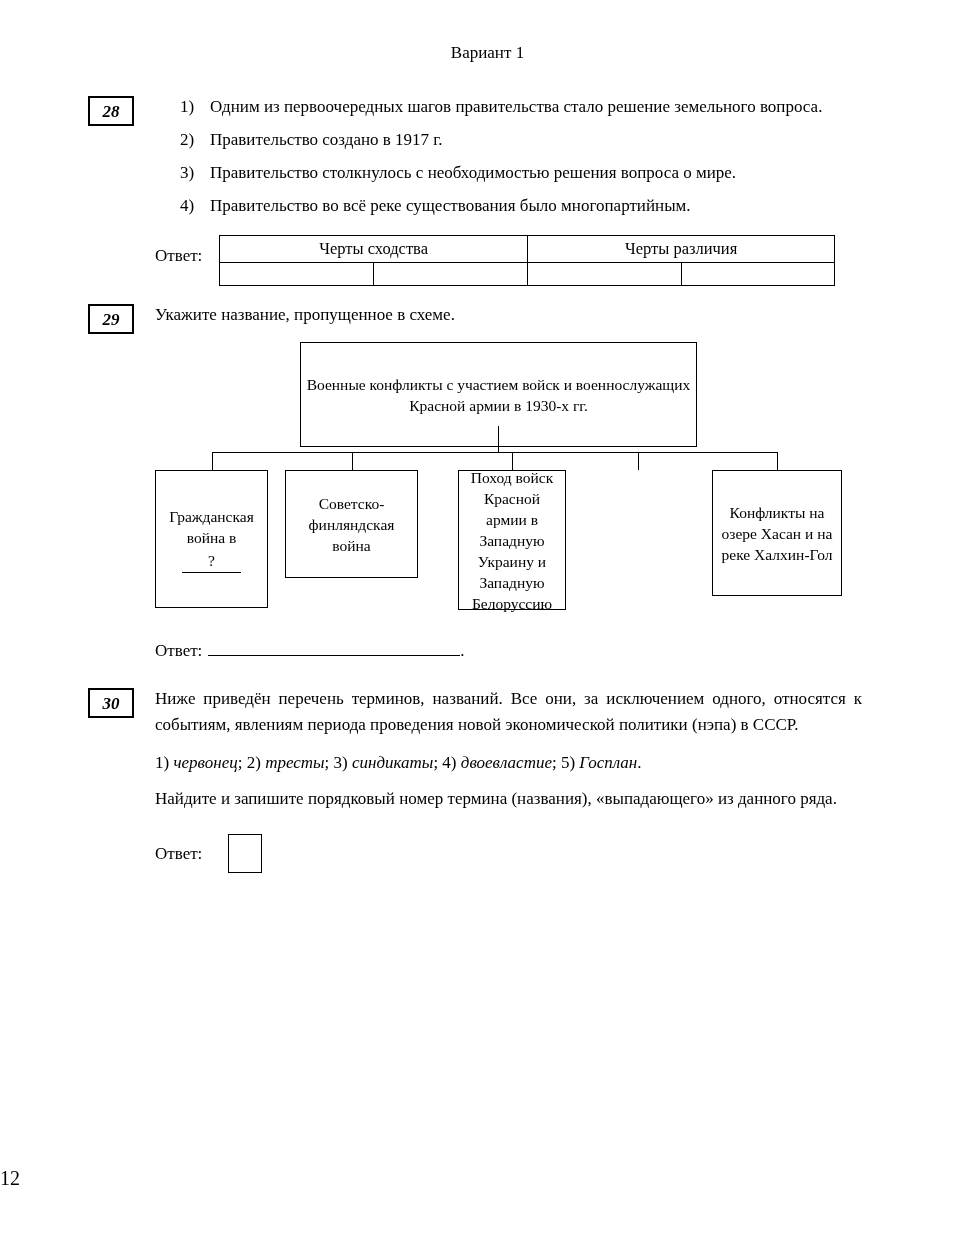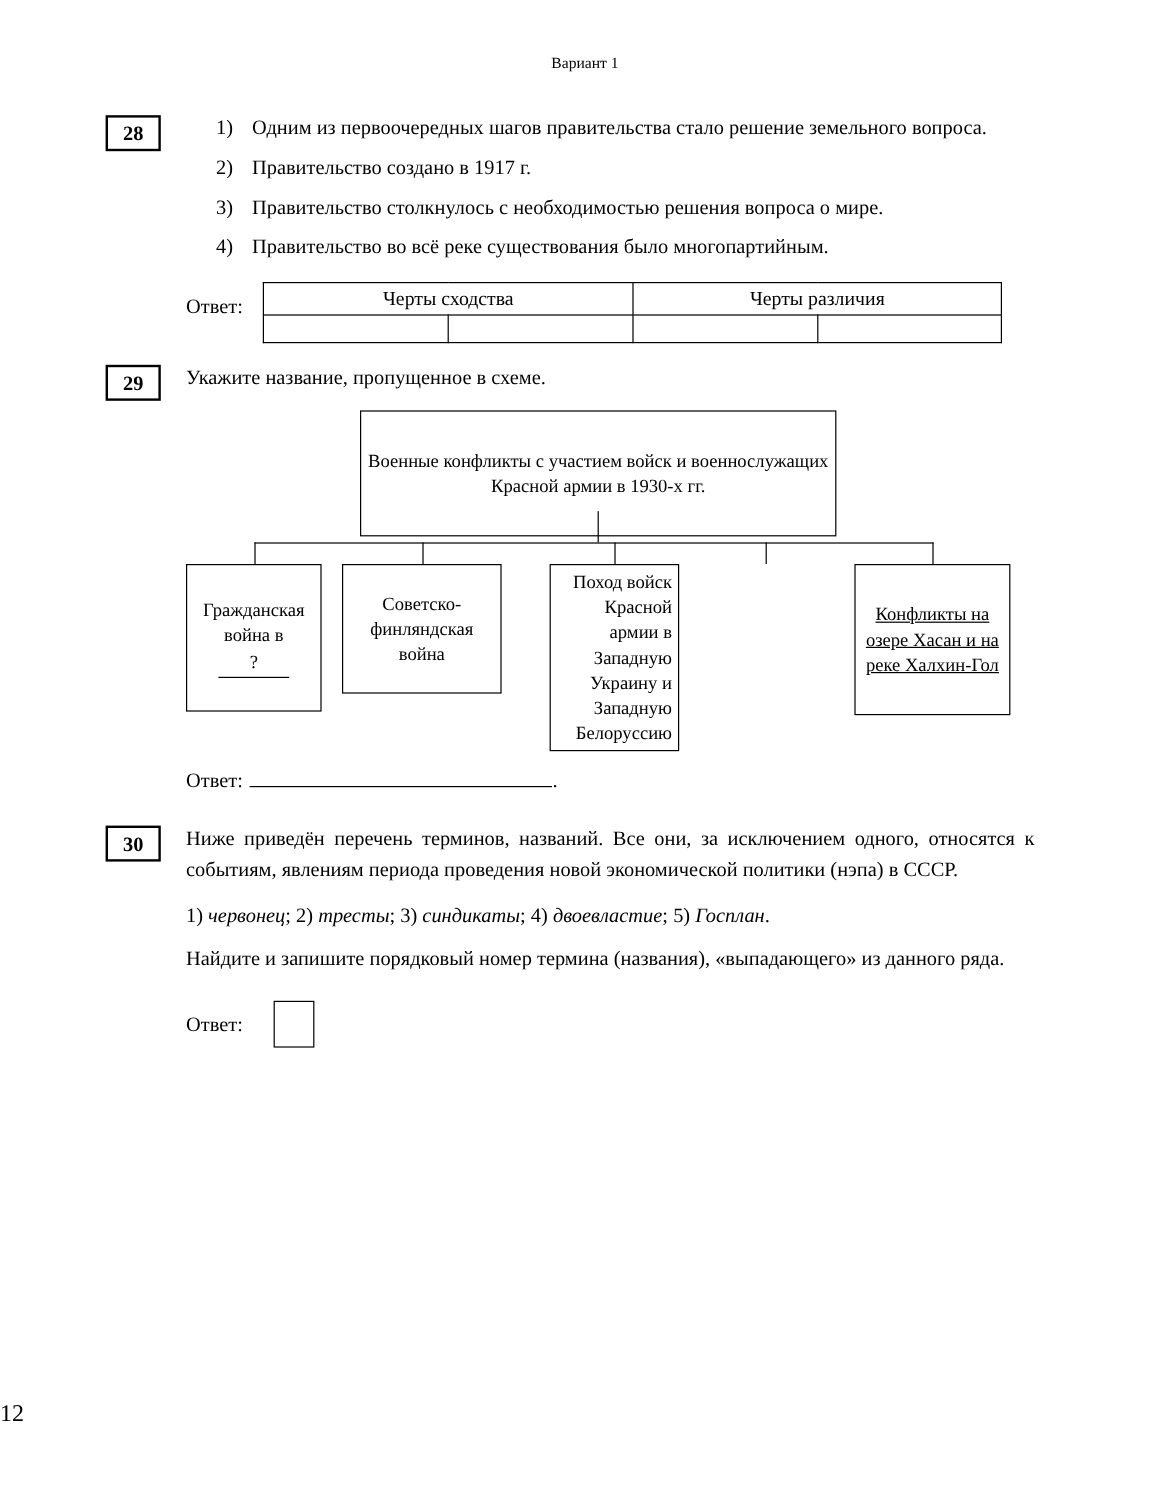--- a/index.html
+++ b/index.html
@@ -11,36 +11,37 @@
     color: #000000;
     font-family: "Liberation Serif", "DejaVu Serif", serif;
     font-size: 17px;
     line-height: 26px;
     overflow: hidden;
   }
   .variant {
     text-align: center;
     padding-top: 40px;
     margin-bottom: 28px;
-    font-size: 13px;
+    font-size: 17px;
   }
   .question { position: relative; }
   .qnum {
     position: absolute;
     left: 88px;
     top: 2px;
     width: 42px;
     height: 26px;
     border: 2px solid #000;
     display: flex;
     align-items: center;
     justify-content: center;
     font-weight: bold;
     font-size: 17px;
     line-height: 1;
+    font-style: italic;
   }
   .qtext { margin: 0 113px 12px 155px; text-align: justify; }
   .qtext.noj { text-align: left; }
   .qlist { margin: 16px 113px 0 180px; padding: 0; list-style: none; }
   .qlist li { display: flex; margin-bottom: 7px; }
   .linum { width: 30px; flex: 0 0 30px; }
   .litext { flex: 1; text-align: justify; }
 
   .answer-row { display: flex; align-items: flex-start; margin: 16px 113px 0 155px; }
   .answer-label { flex: 0 0 auto; padding-top: 8px; }
@@ -58,25 +59,25 @@
     display: flex;
     flex-direction: column;
     align-items: center;
     justify-content: center;
     text-align: center;
     font-size: 15.5px;
     line-height: 21px;
     padding: 4px 5px;
   }
   .root-box { left: 300px; top: 0; width: 397px; height: 105px; }
-  .cbox1 { left: 155px; top: 128px; width: 113px; height: 123px; }
+  .cbox1 { left: 155px; top: 128px; width: 113px; height: 138px; }
   .cbox2 { left: 285px; top: 128px; width: 133px; height: 108px; }
-  .cbox3 { left: 458px; top: 128px; width: 108px; height: 156px; text-align: right; }
+  .cbox3 { left: 458px; top: 128px; width: 108px; height: 140px; }
   .cbox4 { left: 577px; top: 128px; width: 122px; height: 126px; }
-  .cbox5 { left: 712px; top: 128px; width: 130px; height: 126px; text-decoration: underline; }
+  .cbox5 { left: 712px; top: 128px; width: 130px; height: 126px; }
   .vline { position: absolute; width: 1px; background: #000; }
   .hline { position: absolute; height: 1px; background: #000; }
   .blank-q { display: inline-block; border-bottom: 1px solid #000; padding: 0 26px 1px 26px; margin-top: 2px; }
 
   .answer-line-row { margin: 24px 113px 0 155px; }
   .answer-line { display: inline-block; width: 252px; border-bottom: 1px solid #000; height: 17px; vertical-align: baseline; margin-left: 6px; }
 
   .terms-line { margin: 2px 113px 10px 155px; }
   .terms-line i { font-style: italic; }
 

